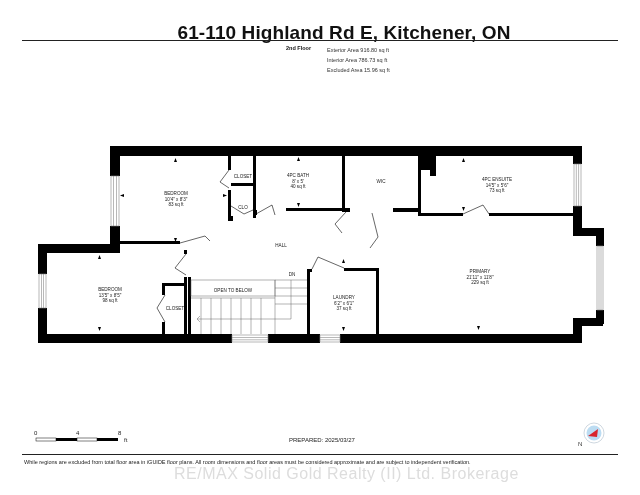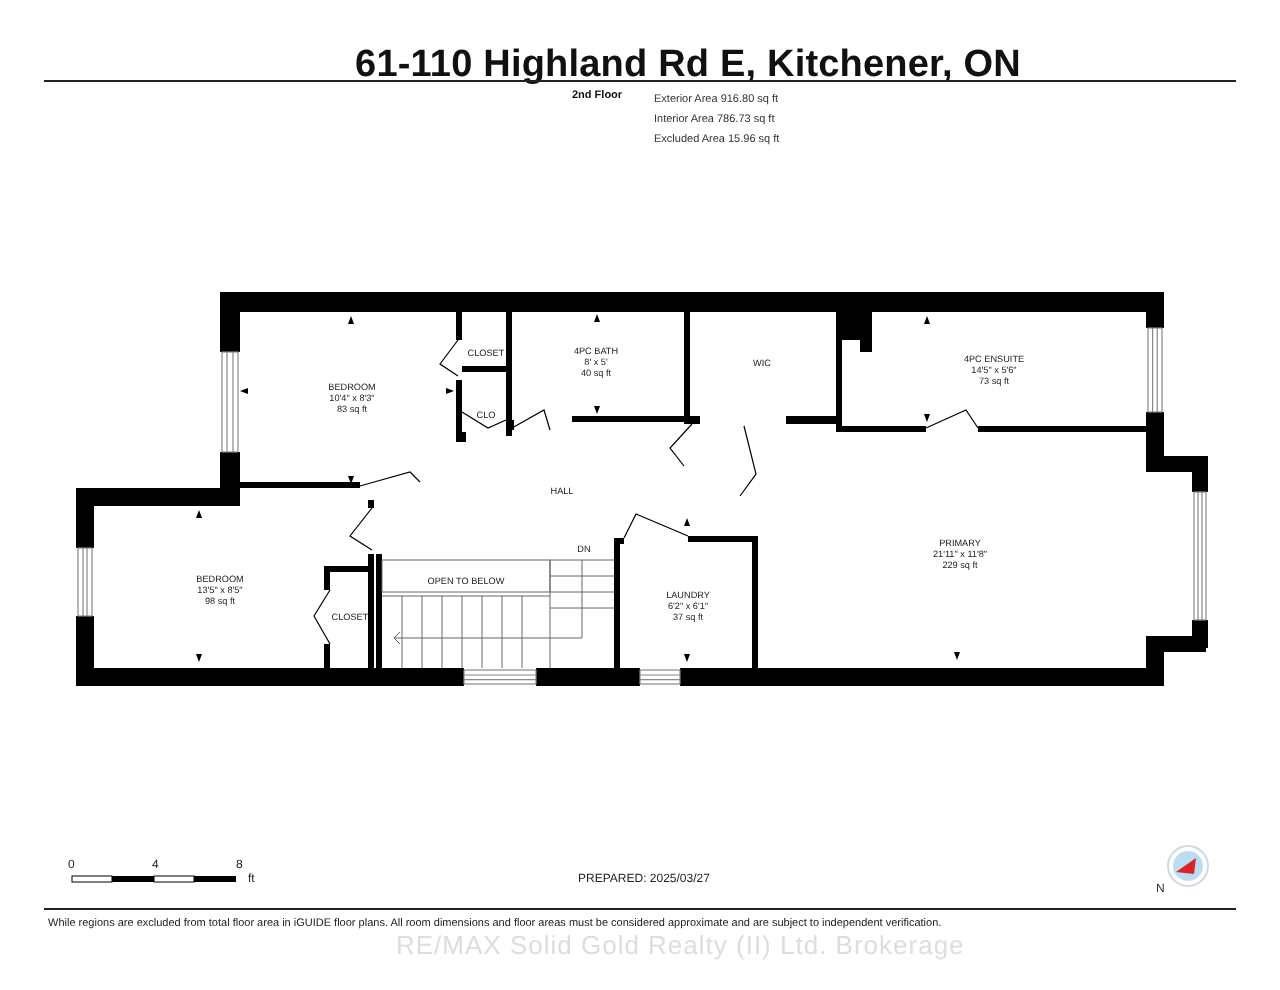--- a/index.html
+++ b/index.html
@@ -8,21 +8,21 @@
     .rule-top { position: absolute; left: 22px; width: 596px; top: 40px; height: 1px; background: #222; }
     .floor-label { position: absolute; left: 286px; top: 45px; font-size: 5.5px; font-weight: bold; }
     .areas { position: absolute; left: 327px; top: 45px; font-size: 5.5px; line-height: 10px; color: #333; }
     svg.plan { position: absolute; left: 0; top: 0; }
     .room-text { font-family: "Liberation Sans", sans-serif; font-size: 4.6px; fill: #222; text-anchor: middle; }
     .scale { position: absolute; left: 34px; top: 430px; }
     .scale-label { position: absolute; top: 430px; font-size: 6px; color: #222; }
     .prepared { position: absolute; left: 289px; top: 437px; font-size: 6px; color: #222; }
     .rule-bottom { position: absolute; left: 22px; width: 596px; top: 454px; height: 1px; background: #222; }
     .disclaimer { position: absolute; left: 24px; top: 459px; font-size: 5.5px; color: #222; white-space: nowrap; }
-    .watermark { position: absolute; left: 198px; top: 465px; font-size: 13px; color: #ddd; letter-spacing: 0.5px; white-space: nowrap; }
+    .watermark { position: absolute; left: 174px; top: 465px; font-size: 16px; color: #ddd; letter-spacing: 0.5px; white-space: nowrap; }
     .compass { position: absolute; left: 573px; top: 420px; }
   </style>
 </head>
 <body>
 
 <div class="title">61-110 Highland Rd E, Kitchener, ON</div>
 <div class="rule-top"></div>
 <div class="floor-label">2nd Floor</div>
 <div class="areas">
   <div>Exterior Area 916.80 sq ft</div>

